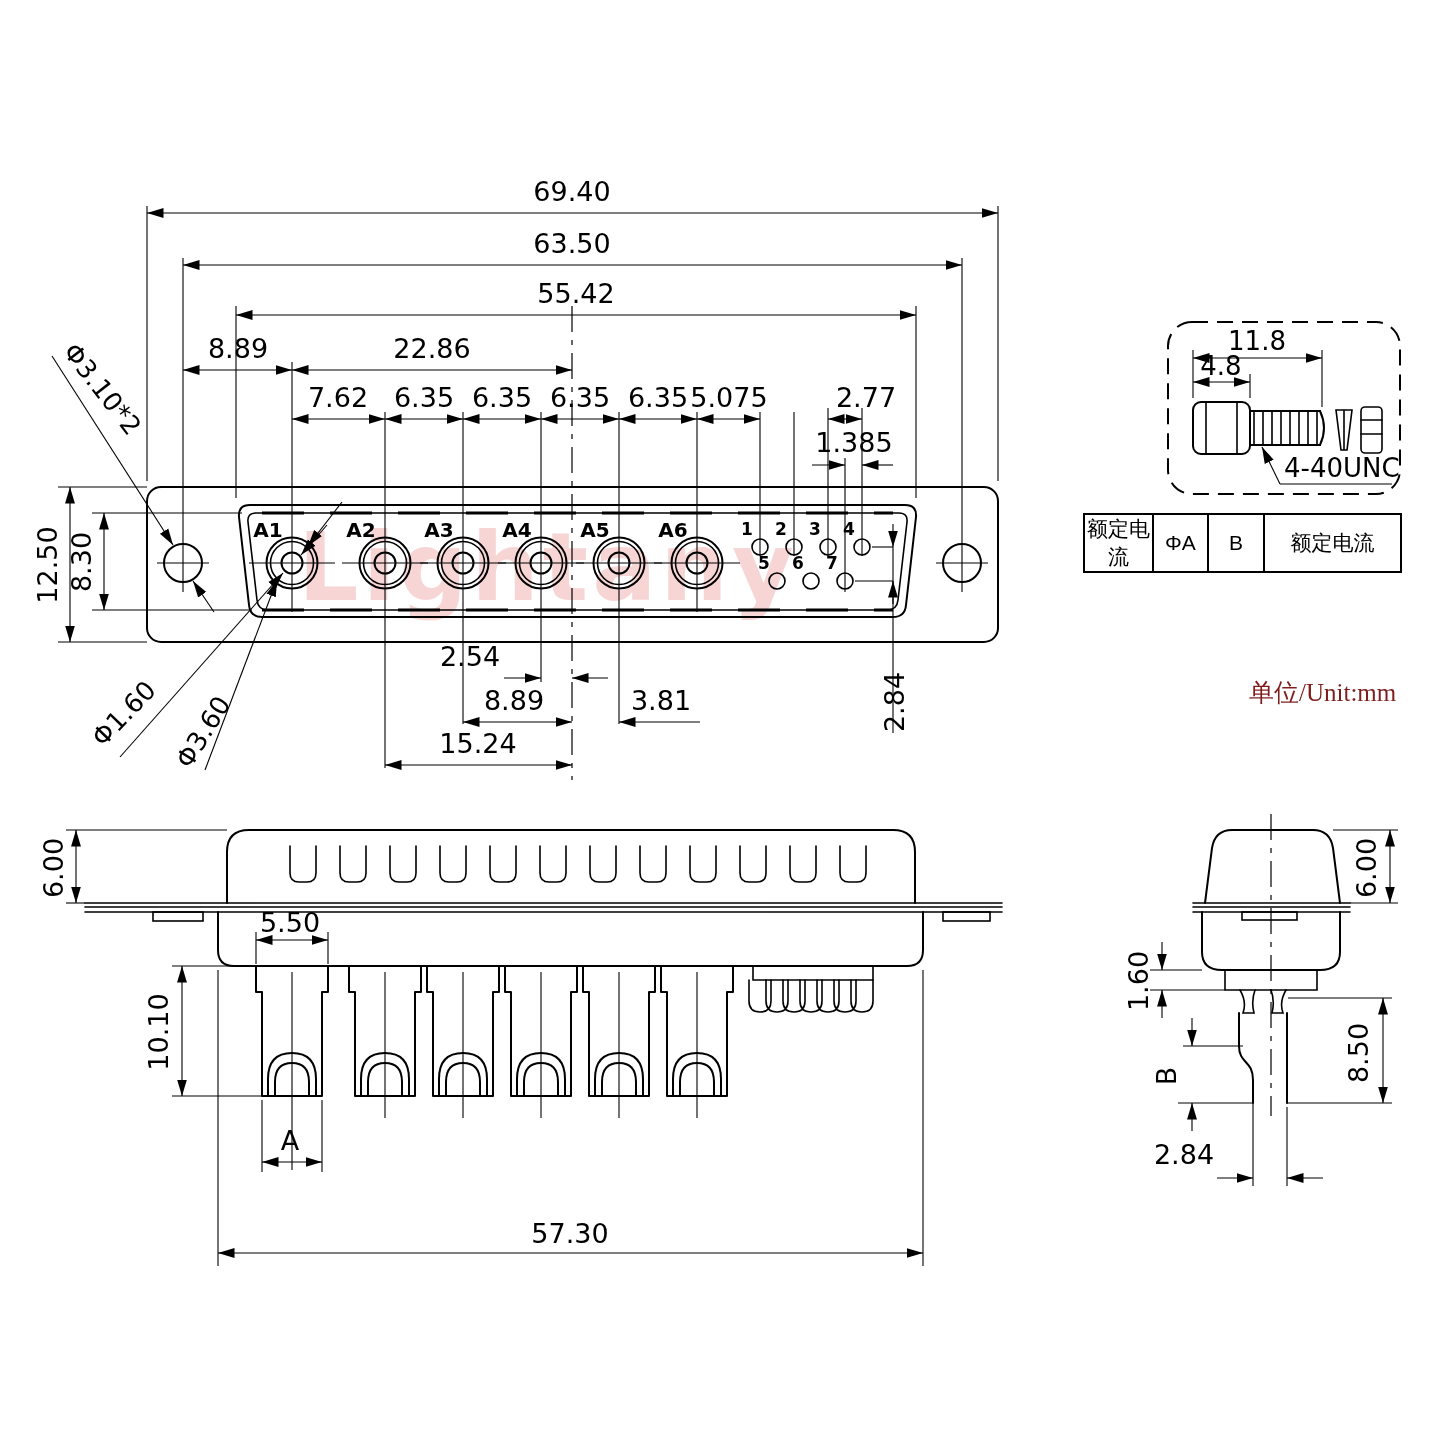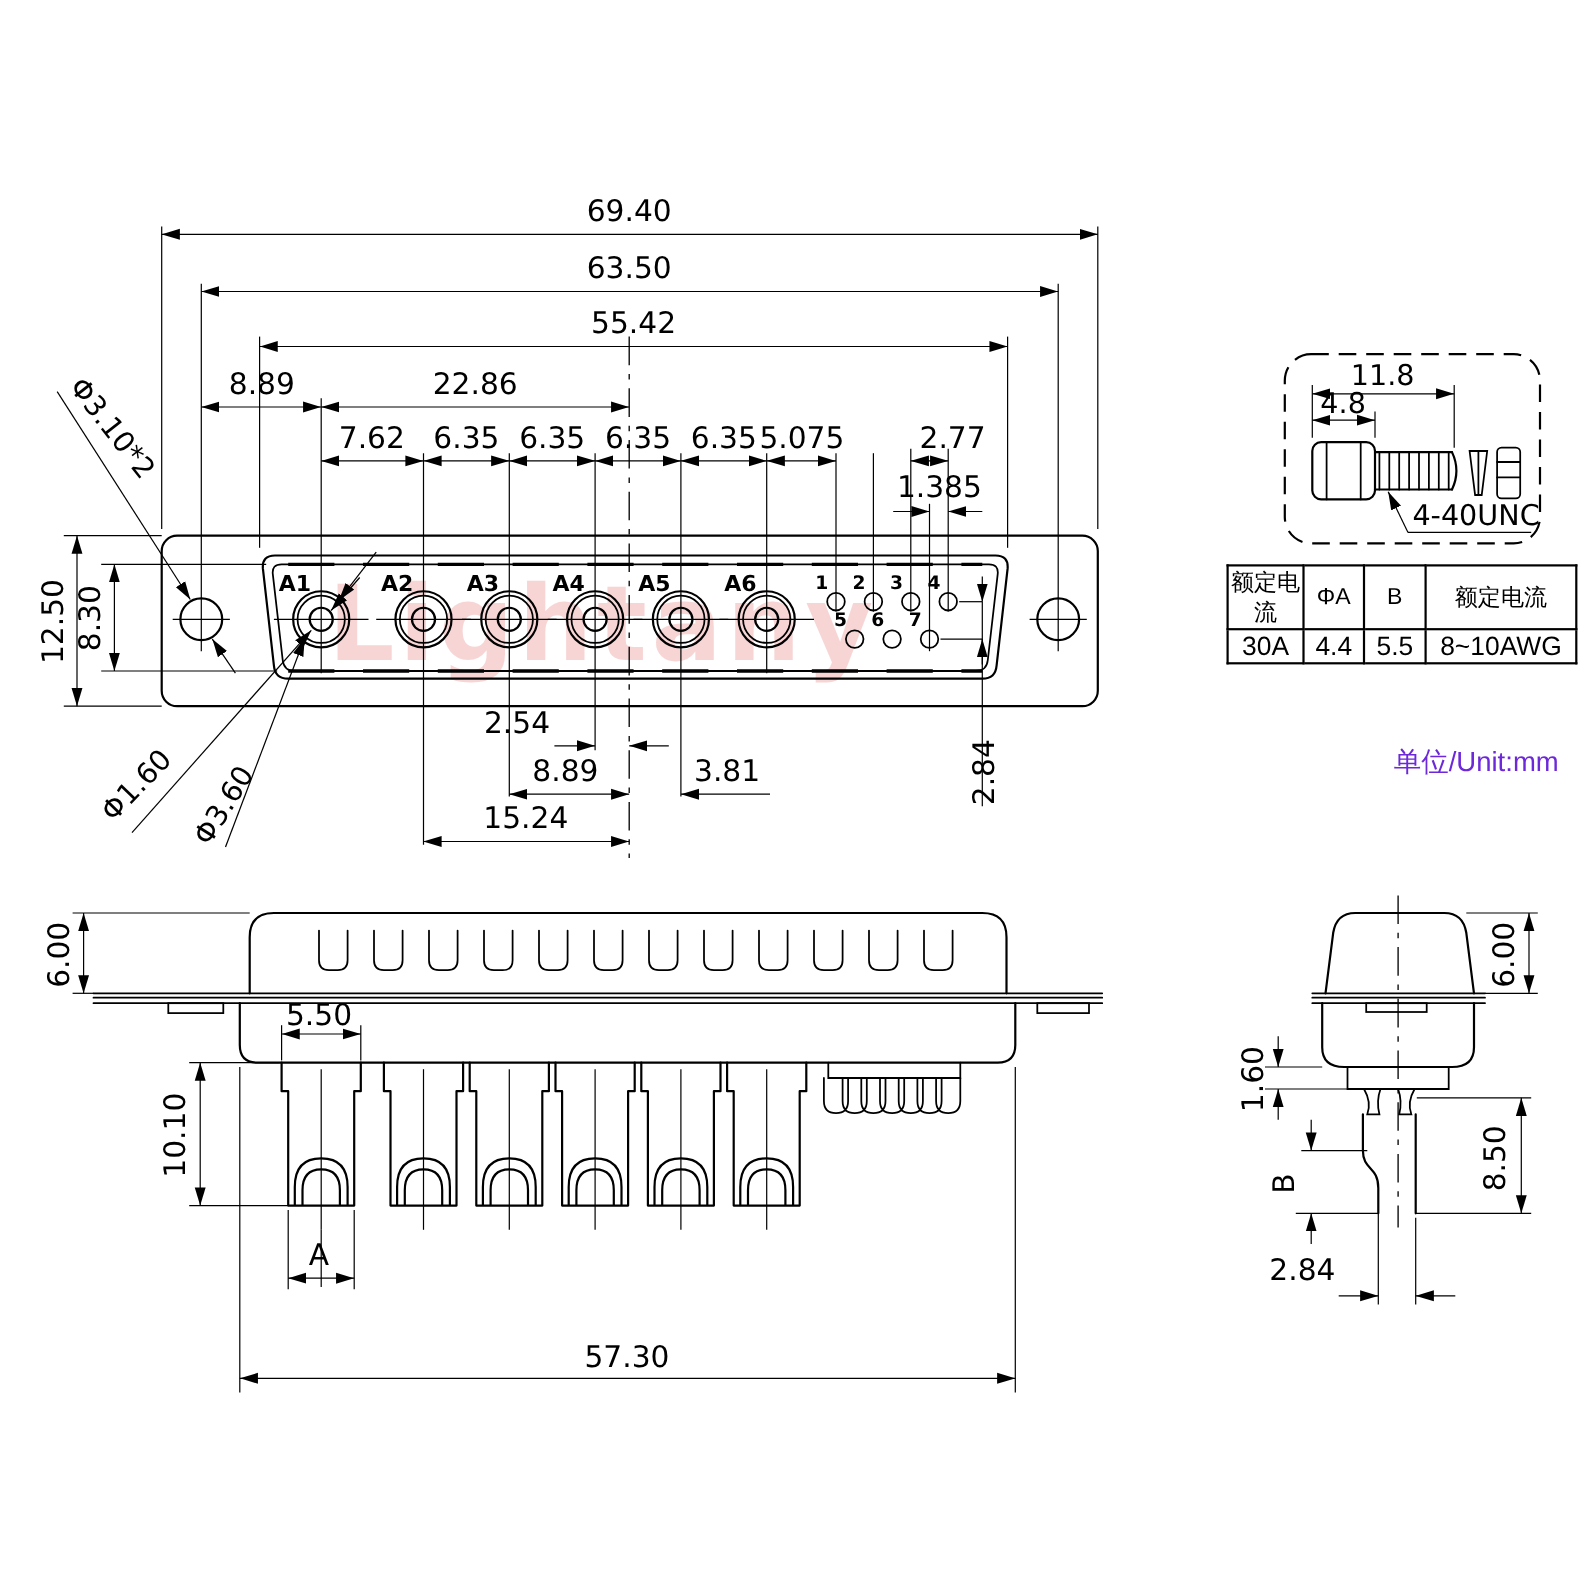--- a/index.html
+++ b/index.html
@@ -12,27 +12,27 @@
   svg .dash{stroke:#000;stroke-width:3;fill:none;stroke-dasharray:42 26;}
   svg .cl{stroke:#000;stroke-width:1.2;fill:none;stroke-dasharray:26 8 5 8;}
   svg .dashbox{stroke:#000;stroke-width:2;fill:none;stroke-dasharray:16 9;}
   svg text{fill:#000;font-family:"DejaVu Sans","Liberation Sans",sans-serif;}
   svg .dt{font-size:27px;text-anchor:middle;}
   svg .dts{font-size:26px;text-anchor:middle;}
   svg .ds{font-size:26px;text-anchor:start;}
   svg .lbl{font-size:20px;font-weight:bold;text-anchor:middle;}
   svg .pn{font-size:17px;font-weight:bold;text-anchor:middle;}
   svg .wm{font-size:95px;font-weight:bold;fill:#f2b4b4;opacity:.55;text-anchor:middle;letter-spacing:4px;}
-  .spec-table{position:absolute;left:1083px;top:513px;border-collapse:collapse;table-layout:fixed;margin-left:32px;}
+  .spec-table{position:absolute;left:1083px;top:513px;border-collapse:collapse;table-layout:fixed;}
   .spec-table td{border:2.4px solid #000;text-align:center;vertical-align:middle;
                  font-size:24px;color:#000;padding:0;height:29px;
                  font-family:"Liberation Sans",sans-serif;}
   .spec-table tr.hdr td{font-size:21px;height:30px;}
-  .unit-note{position:absolute;left:1249px;top:676px;width:168px;text-align:right;
-             font-size:25px;color:#6d28d9;font-family:Liberation Sans, sans-serif;}
+  .unit-note{position:absolute;left:1249px;top:676px;width:168px;text-align:left;
+             font-size:25px;color:#7f1d1d;font-family:Liberation Serif, serif;}
 </style>
 </head>
 <body>
 
 <div class="stage">
 <svg width="1440" height="1440" viewBox="0 0 1440 1440">
   <defs>
     <marker id="ar" viewBox="0 0 10 10" refX="10" refY="5" markerWidth="15" markerHeight="15" orient="auto-start-reverse">
       <path d="M0,2 L10,5 L0,8 Z" fill="#000"></path>
     </marker>
@@ -320,22 +320,16 @@
         <col style="width:56px">
         <col style="width:137px">
       </colgroup>
     <tbody>
         <tr class="hdr">
       <td>额定电流</td>
       <td>ΦA</td>
       <td>B</td>
       <td>额定电流</td>
     </tr>
-    <tr>
-      <td>30A</td>
-      <td>4.4</td>
-      <td>5.5</td>
-      <td>8~10AWG</td>
-    </tr>
   </tbody>
     </table>
   <div class="unit-note">单位/Unit:mm</div>
 </div>
 
 </body></html>

